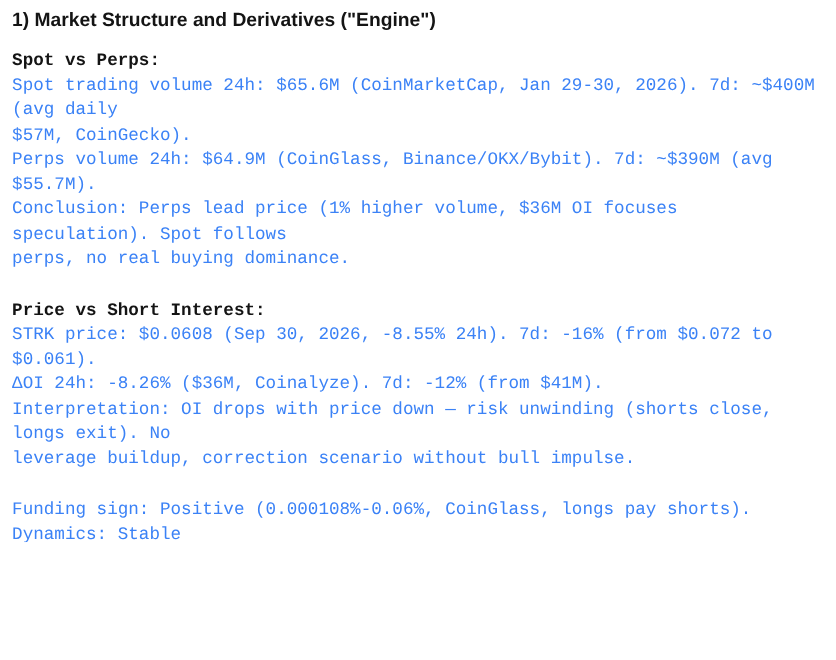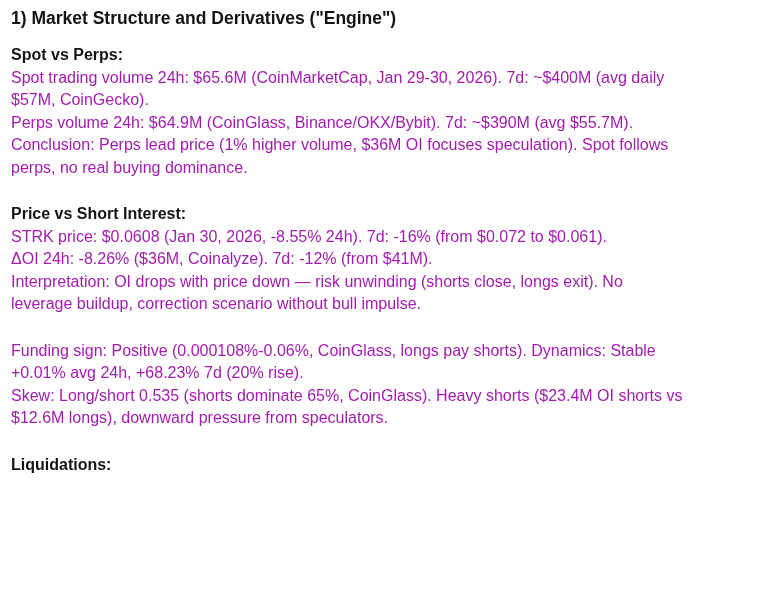--- a/index.html
+++ b/index.html
@@ -19,56 +19,57 @@
   }
   .doc-title {
     margin: 0 0 14px 0;
     font-size: 17.5px;
     font-weight: 700;
     line-height: 23px;
     color: #141414;
   }
   .doc-section {
     margin: 0 0 24px 0;
+    font-family: Liberation Mono, monospace;
   }
   .section-heading {
     margin: 0;
     font-size: 16px;
     font-weight: 700;
     line-height: 22.5px;
     color: #141414;
   }
   .section-body {
     margin: 0;
     font-size: 16px;
     font-weight: 400;
     line-height: 22.5px;
     white-space: pre-line;
-    color: #a21caf;
+    color: #3b82f6;
   }
 </style>
 </head>
 <body>
 
 <main class="doc">
 
   <h2 class="doc-title">1) Market Structure and Derivatives ("Engine")</h2>
 
   <section class="doc-section">
     <p class="section-heading">Spot vs Perps:</p>
     <p class="section-body">Spot trading volume 24h: $65.6M (CoinMarketCap, Jan 29-30, 2026). 7d: ~$400M (avg daily
 $57M, CoinGecko).
 Perps volume 24h: $64.9M (CoinGlass, Binance/OKX/Bybit). 7d: ~$390M (avg $55.7M).
 Conclusion: Perps lead price (1% higher volume, $36M OI focuses speculation). Spot follows
 perps, no real buying dominance.</p>
   </section>
 
   <section class="doc-section">
     <p class="section-heading">Price vs Short Interest:</p>
-    <p class="section-body">STRK price: $0.0608 (Jan 30, 2026, -8.55% 24h). 7d: -16% (from $0.072 to $0.061).
+    <p class="section-body">STRK price: $0.0608 (Sep 30, 2026, -8.55% 24h). 7d: -16% (from $0.072 to $0.061).
 ΔOI 24h: -8.26% ($36M, Coinalyze). 7d: -12% (from $41M).
 Interpretation: OI drops with price down — risk unwinding (shorts close, longs exit). No
 leverage buildup, correction scenario without bull impulse.</p>
   </section>
 
   <section class="doc-section">
     <p class="section-body">Funding sign: Positive (0.000108%-0.06%, CoinGlass, longs pay shorts). Dynamics: Stable
 +0.01% avg 24h, +68.23% 7d (20% rise).
 Skew: Long/short 0.535 (shorts dominate 65%, CoinGlass). Heavy shorts ($23.4M OI shorts vs
 $12.6M longs), downward pressure from speculators.</p>

